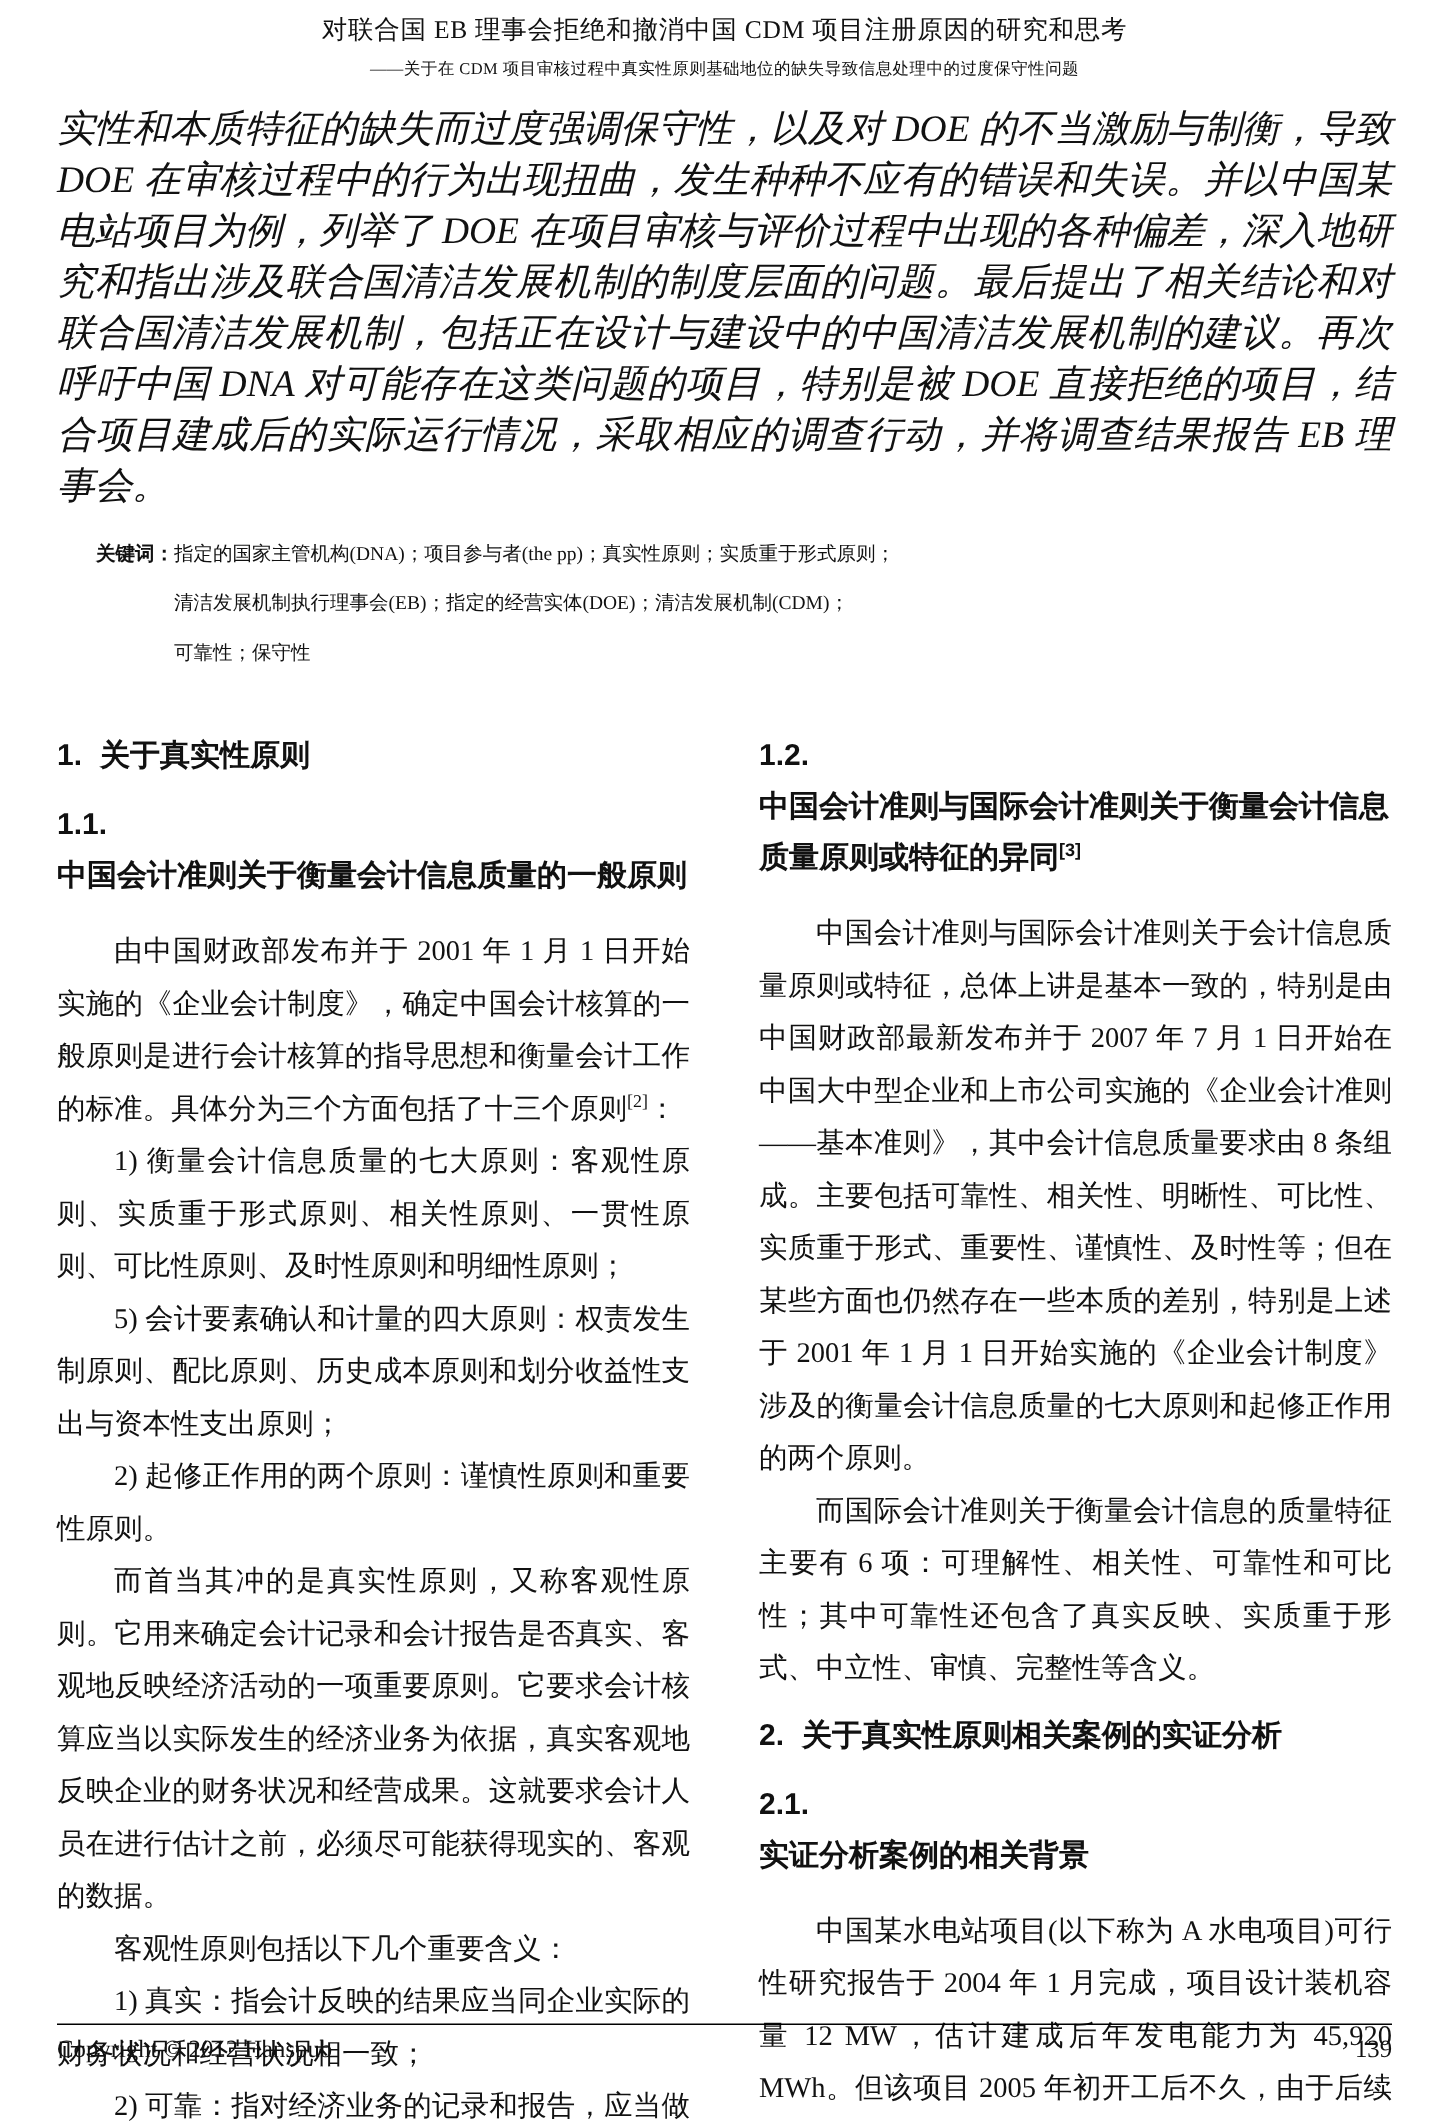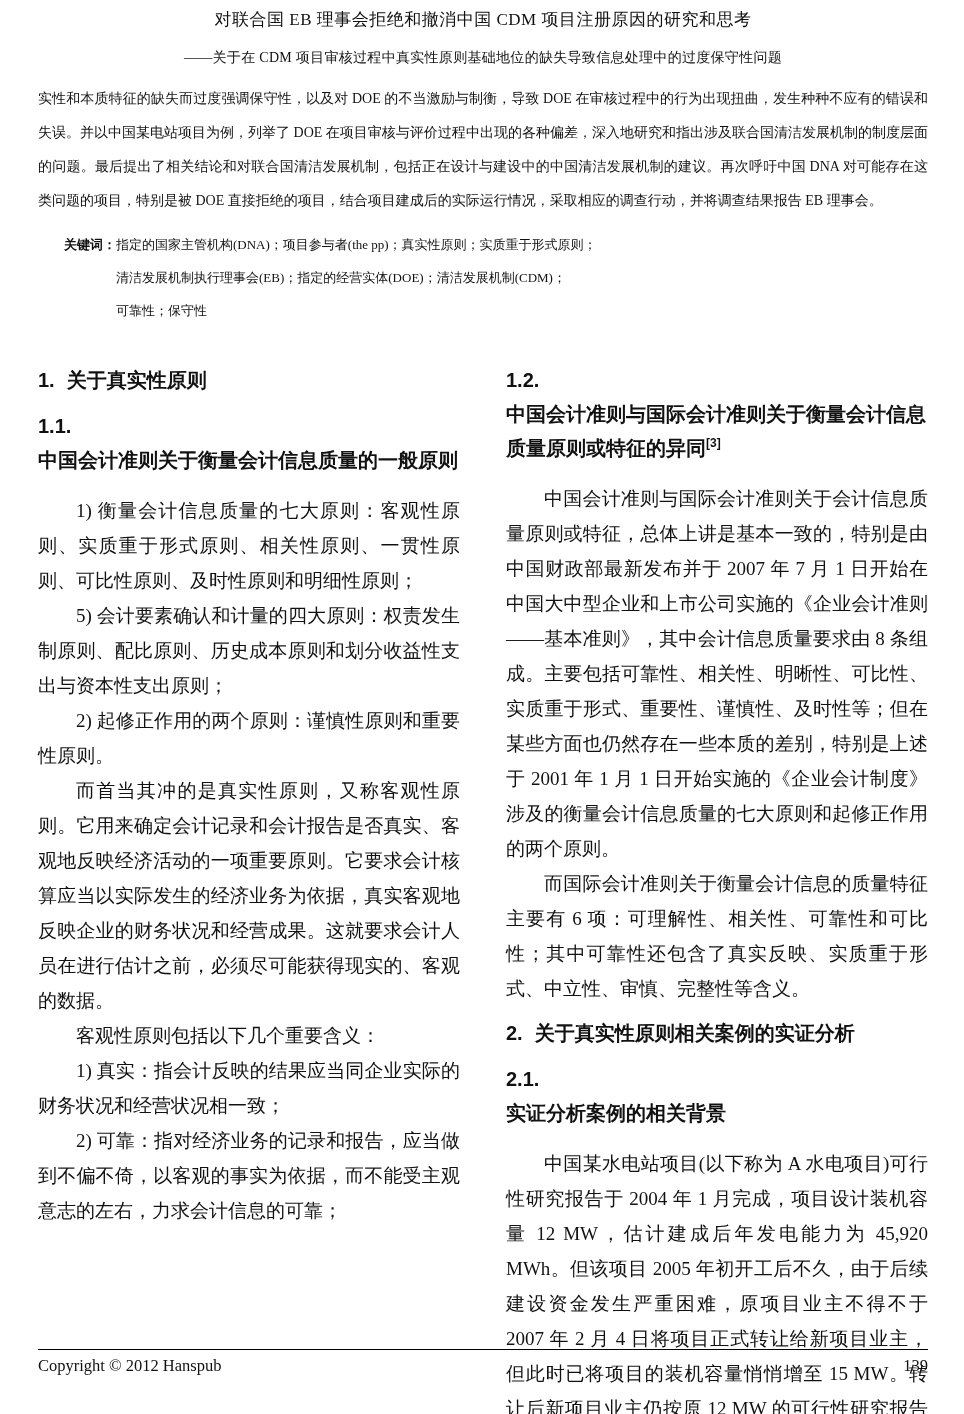--- a/index.html
+++ b/index.html
@@ -18,31 +18,32 @@
     background: #ffffff;
   }
   
   .hdr { text-align: center; }
   .hdr-title {
     font-size: 17px;
     line-height: 24px;
     letter-spacing: 0.5px;
   }
   .hdr-subtitle {
-    font-size: 14px;
+    font-size: 11px;
     line-height: 20px;
-    margin-top: 16px;
+    margin-top: 4px;
     letter-spacing: 0.3px;
   }
   
   .abstract {
     margin: 14px 0 0 0;
-    font-size: 14px;
+    font-size: 25px;
     line-height: 34px;
     text-align: justify;
+    font-style: italic;
   }
   
   .keywords {
     display: flex;
     margin-top: 10px;
     font-size: 13px;
     line-height: 33px;
   }
   .kw-label {
     font-weight: bold;
@@ -120,20 +121,21 @@
 
     <div class="col">
       <div class="heading h-lvl1">
         <span class="h-num">1.</span>
         <span class="h-text">关于真实性原则</span>
       </div>
       <div class="heading h-lvl2">
         <span class="h-num">1.1.</span>
         <span class="h-text">中国会计准则关于衡量会计信息质量的一般原则</span>
       </div>
+      <p><span>由中国财政部发布并于 2001 年 1 月 1 日开始实施的《企业会计制度》，确定中国会计核算的一般原则是进行会计核算的指导思想和衡量会计工作的标准。具体分为三个方面包括了十三个原则</span><sup class="ref">[2]</sup><span>：</span></p>
       <p>1) 衡量会计信息质量的七大原则：客观性原则、实质重于形式原则、相关性原则、一贯性原则、可比性原则、及时性原则和明细性原则；</p>
       <p>5) 会计要素确认和计量的四大原则：权责发生制原则、配比原则、历史成本原则和划分收益性支出与资本性支出原则；</p>
       <p>2) 起修正作用的两个原则：谨慎性原则和重要性原则。</p>
       <p>而首当其冲的是真实性原则，又称客观性原则。它用来确定会计记录和会计报告是否真实、客观地反映经济活动的一项重要原则。它要求会计核算应当以实际发生的经济业务为依据，真实客观地反映企业的财务状况和经营成果。这就要求会计人员在进行估计之前，必须尽可能获得现实的、客观的数据。</p>
       <p>客观性原则包括以下几个重要含义：</p>
       <p>1) 真实：指会计反映的结果应当同企业实际的财务状况和经营状况相一致；</p>
       <p>2) 可靠：指对经济业务的记录和报告，应当做到不偏不倚，以客观的事实为依据，而不能受主观意志的左右，力求会计信息的可靠；</p>
 
     </div>
 

